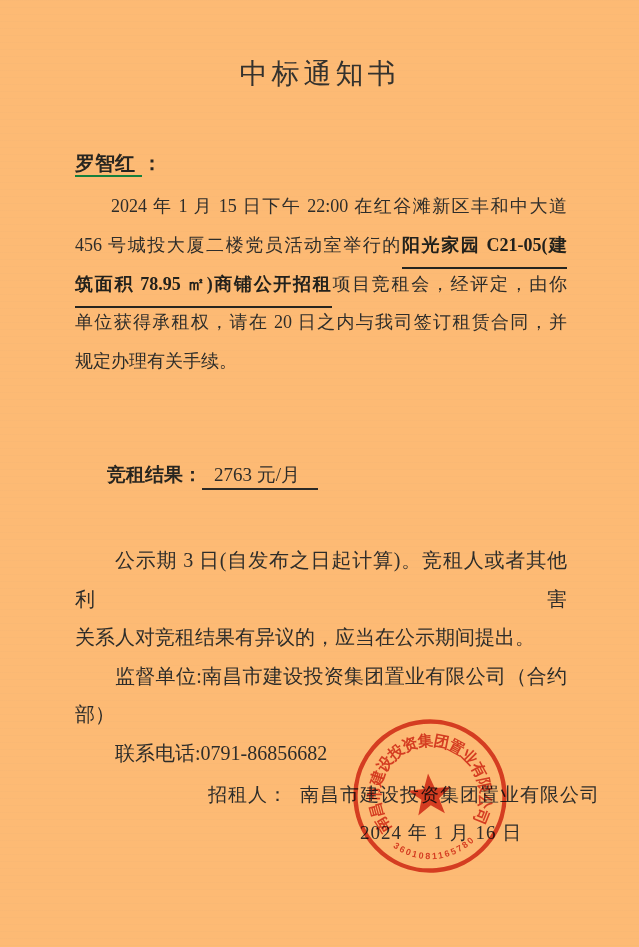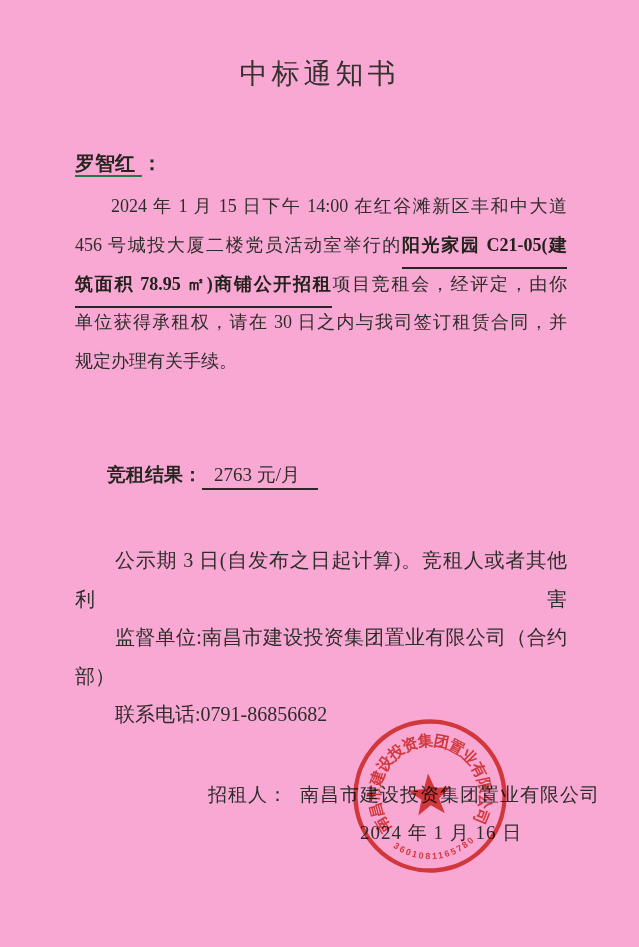--- a/index.html
+++ b/index.html
@@ -1,19 +1,19 @@
 <!DOCTYPE html>
 <html><head>
 <meta charset="utf-8">
 <style>
   html,body { margin:0; padding:0; background:#ffffff; }
   .page {
     position:relative;
     width:639px; height:947px;
-    background:#f9a8d4;
+    background:#fdba74;
     overflow:hidden;
     font-family:"Liberation Serif","DejaVu Serif",serif;
     color:#2e2d2a;
   }
   
   .texture {
     position:absolute; inset:0;
     background:repeating-linear-gradient(180deg,
       rgba(110,110,118,0.045) 0px, rgba(110,110,118,0.045) 1px,
       transparent 1px, transparent 7px);
@@ -79,31 +79,32 @@
 <body>
 
 <div class="page">
   <div class="texture"></div>
 
   <div class="title">中标通知书</div>
 
   <div class="salutation"><span class="name">罗智红</span><span>：</span></div>
 
   <div class="para1">
-    <div class="line indent"><span>2024 年 1 月 15 日下午 14:00 在红谷滩新区丰和中大道</span></div>
+    <div class="line indent"><span>2024 年 1 月 15 日下午 22:00 在红谷滩新区丰和中大道</span></div>
     <div class="line"><span>456 号城投大厦二楼党员活动室举行的</span><span class="em">阳光家园 C21-05(建</span></div>
     <div class="line"><span class="em">筑面积 78.95 ㎡)商铺公开招租</span><span>项目竞租会，经评定，由你</span></div>
-    <div class="line"><span>单位获得承租权，请在 30 日之内与我司签订租赁合同，并</span></div>
+    <div class="line"><span>单位获得承租权，请在 20 日之内与我司签订租赁合同，并</span></div>
     <div class="line last"><span>规定办理有关手续。</span></div>
   </div>
 
   <div class="result"><span class="label">竞租结果：</span><span class="value">2763 元/月</span></div>
 
   <div class="para2">
     <div class="line indent"><span>公示期 3 日(自发布之日起计算)。竞租人或者其他利害</span></div>
+    <div class="line last"><span>关系人对竞租结果有异议的，应当在公示期间提出。</span></div>
     <div class="line last indent"><span>监督单位:南昌市建设投资集团置业有限公司（合约部）</span></div>
     <div class="line last indent"><span>联系电话:0791-86856682</span></div>
   </div>
 
   <div class="lessor"><span class="label">招租人：</span><span>南昌市建设投资集团置业有限公司</span></div>
 
   <div class="date-line">2024 年 1 月 16 日</div>
 
   <svg class="seal" viewBox="0 0 200 200" xmlns="http://www.w3.org/2000/svg" aria-hidden="true">
     <defs>

